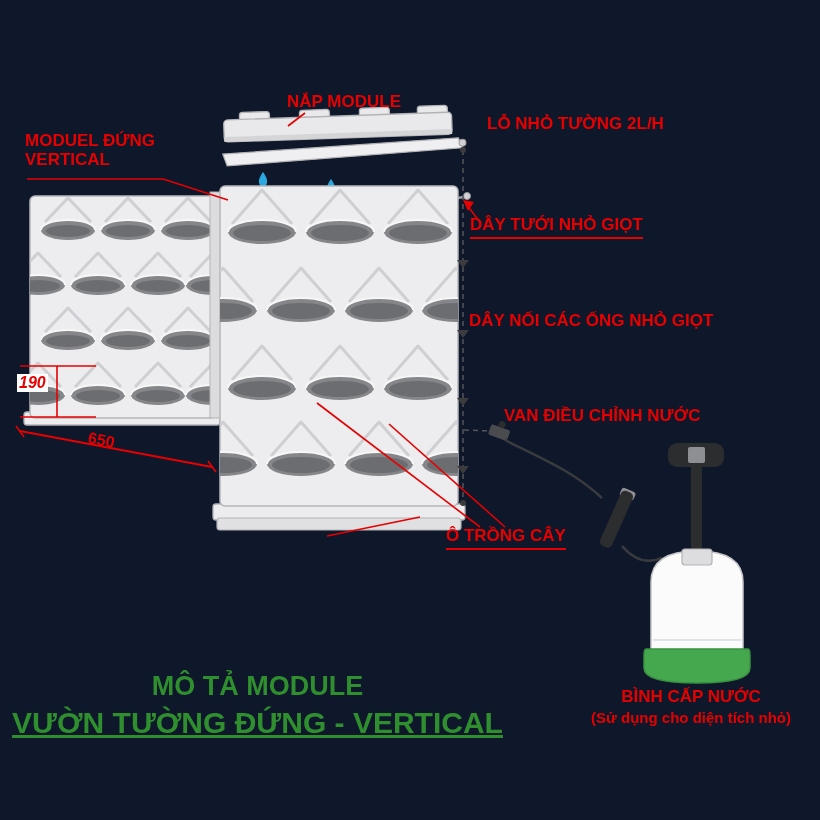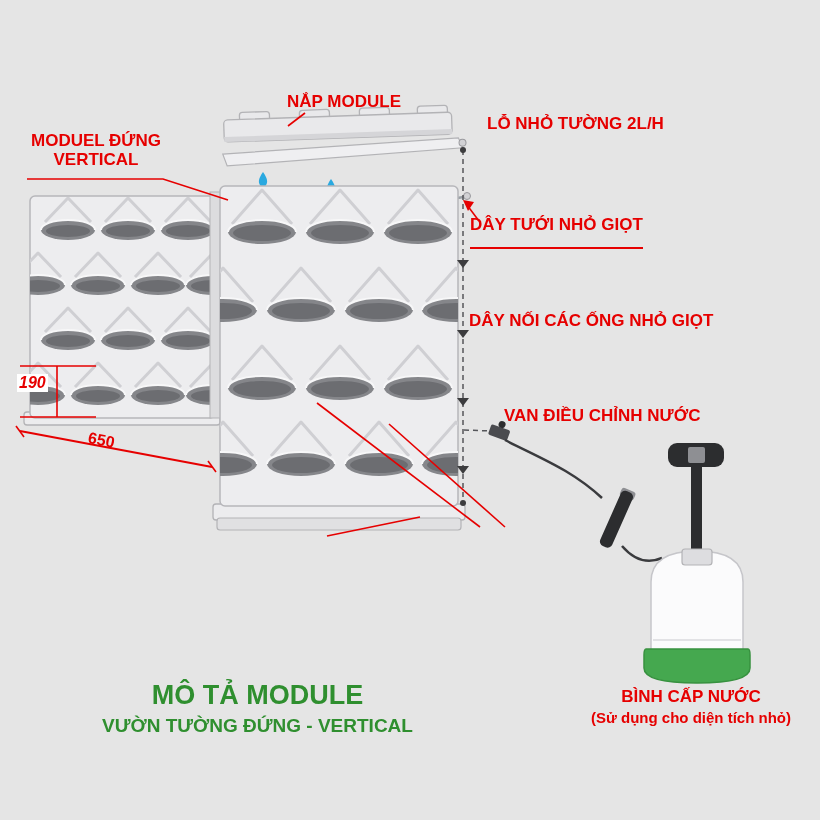--- a/index.html
+++ b/index.html
@@ -4,42 +4,42 @@
 <style>
   :root{
     --label-red:#e60000;
     --title-green:#2f8f2f;
     --droplet-blue:#2aa9e0;
     --sprayer-green:#45a84f;
     --module-grey:#ededef;
   }
   html,body{margin:0;padding:0;background:#fff;}
   .stage{
-    position:relative;width:820px;height:820px;background:#e5e5e5;overflow:hidden;
+    position:relative;width:820px;height:820px;background:#0f172a;overflow:hidden;
     font-family:"Liberation Sans",sans-serif;
   }
   .stage svg{position:absolute;left:0;top:0;}
   .lbl{
     position:absolute;color:var(--label-red);font-weight:bold;font-size:17px;
     white-space:nowrap;line-height:1.1;
   }
   .lbl.small{font-size:16px;}
-  .lbl.underline{border-bottom:2px solid var(--label-red);padding-bottom:12px;}
-  .lbl.center{text-align:center;}
+  .lbl.underline{border-bottom:2px solid var(--label-red);padding-bottom:2px;}
+  .lbl.center{text-align:left;}
   .dim-190{background:#fff;padding:0 2px;}
   .dim-650{transform:rotate(11deg);transform-origin:left top;}
   .module-label{width:142px;}
   .supply-block{position:absolute;left:560px;top:687px;width:262px;text-align:center;
     color:var(--label-red);font-weight:bold;}
   .supply-block .l1{font-size:17px;}
   .supply-block .l2{font-size:15px;margin-top:2px;}
   .title-block{position:absolute;left:0;top:671px;width:515px;text-align:center;
-    color:var(--title-green);font-weight:bold;margin-top:9px;}
+    color:var(--title-green);font-weight:bold;}
   .title-block .t1{font-size:27px;}
-  .title-block .t2{font-size:19px;margin-top:4px;}
+  .title-block .t2{font-size:30px;margin-top:4px;text-decoration:underline;}
   
   .panel{fill:var(--module-grey);stroke:#b6b6ba;stroke-width:1.5;}
   .tray{fill:#ececee;stroke:#b3b3b6;stroke-width:1.3;}
   .traylip{fill:#e0e0e2;stroke:#b3b3b6;stroke-width:1.2;}
   .lidpart{fill:#e9e9eb;stroke:#b3b3b6;stroke-width:1.3;}
   .lidstrip{fill:#efeff1;stroke:#b3b3b6;stroke-width:1.2;}
   .ridge{fill:none;stroke:#cfcfd3;stroke-width:3;stroke-linejoin:round;}
   .mouth{fill:#85868a;}
   .mouth-inner{fill:#6c6d71;}
   .lip{fill:none;stroke:#f7f7f8;stroke-width:2;}
@@ -344,20 +344,21 @@
 
   <div class="lbl" style="left:469px;top:312px;">DÂY NỐI CÁC ỐNG NHỎ GIỌT</div>
 
   <div class="lbl" style="left:504px;top:407px;">VAN ĐIỀU CHỈNH NƯỚC</div>
 
   <div class="lbl small dim-190" style="left:17px;top:374px;font-style:italic;">190</div>
 
   <div class="lbl small dim-650" style="left:90px;top:429px;">650</div>
 
 
+  <div class="lbl underline" style="left:446px;top:527px;">Ô TRỒNG CÂY</div>
 
   <div class="supply-block">
     <div class="l1">BÌNH CẤP NƯỚC</div>
     <div class="l2">(Sử dụng cho diện tích nhỏ)</div>
   </div>
 
   <div class="title-block">
     <div class="t1">MÔ TẢ MODULE</div>
     <div class="t2">VƯỜN TƯỜNG ĐỨNG - VERTICAL</div>
   </div>

